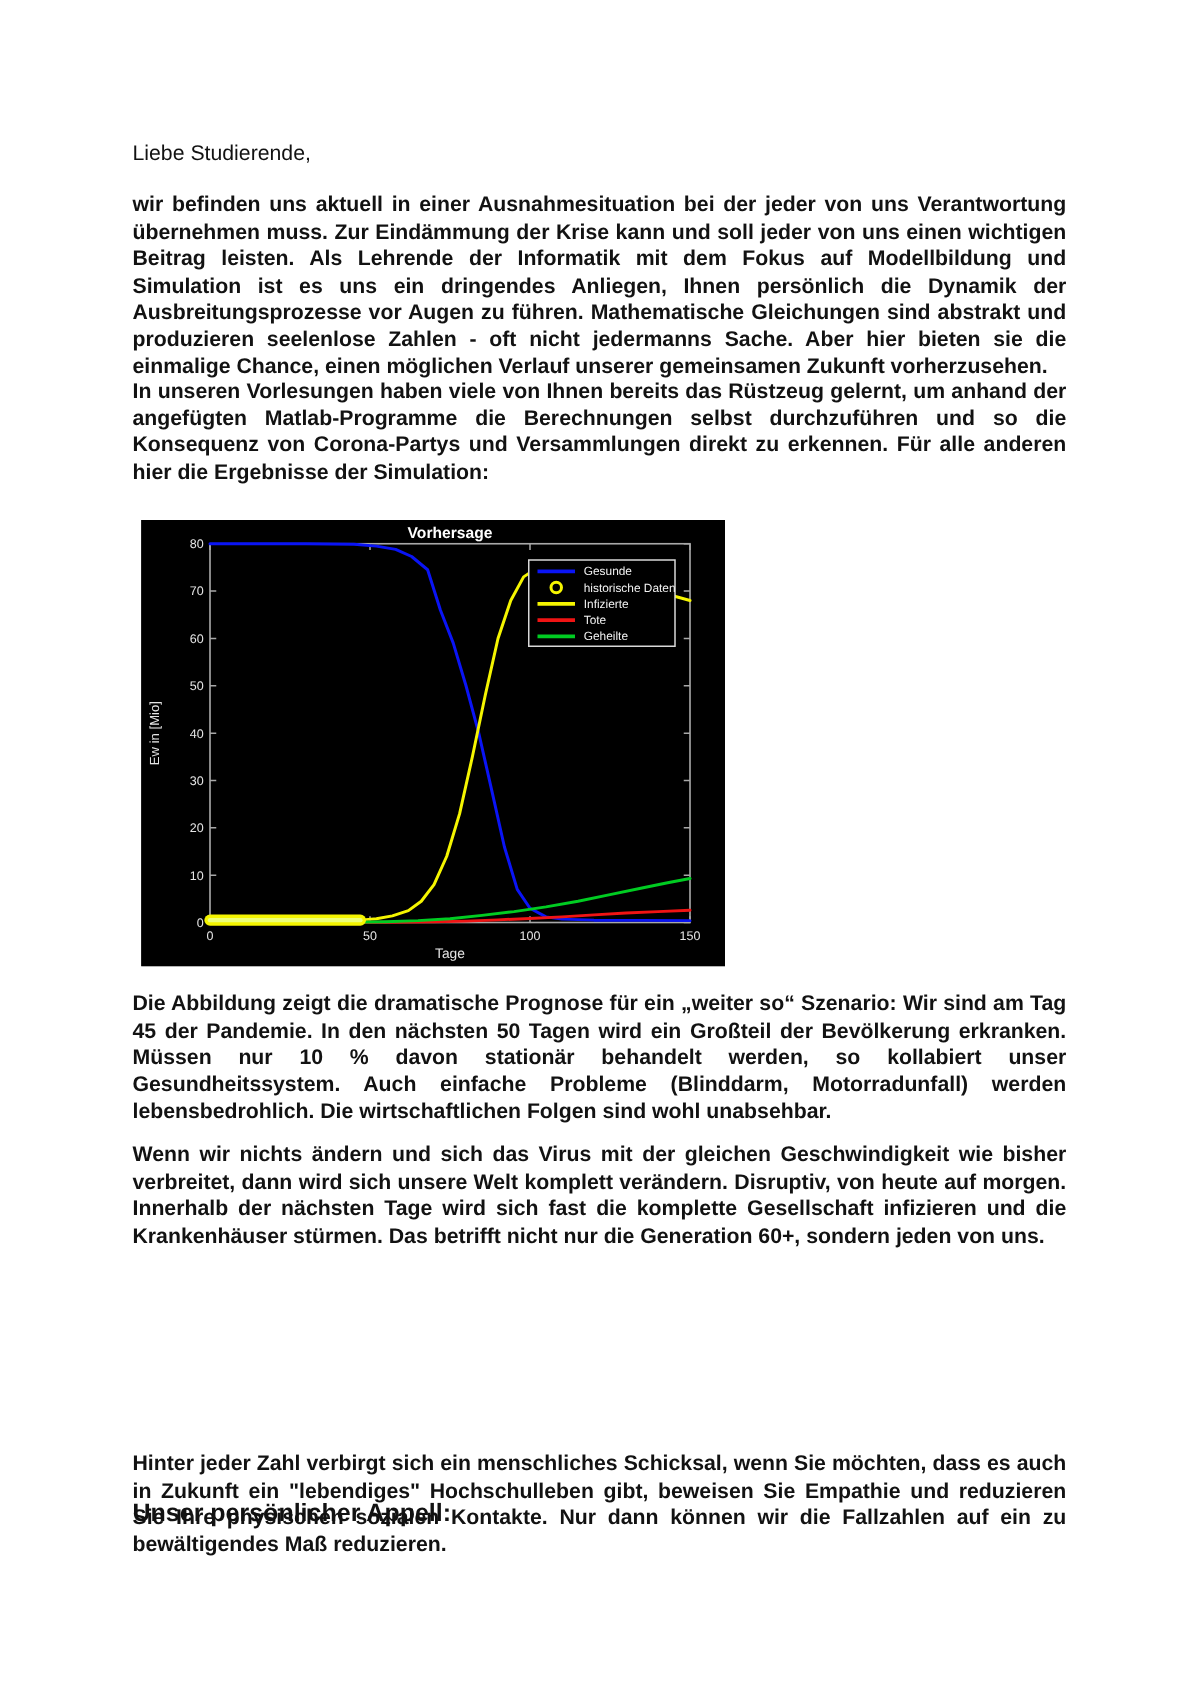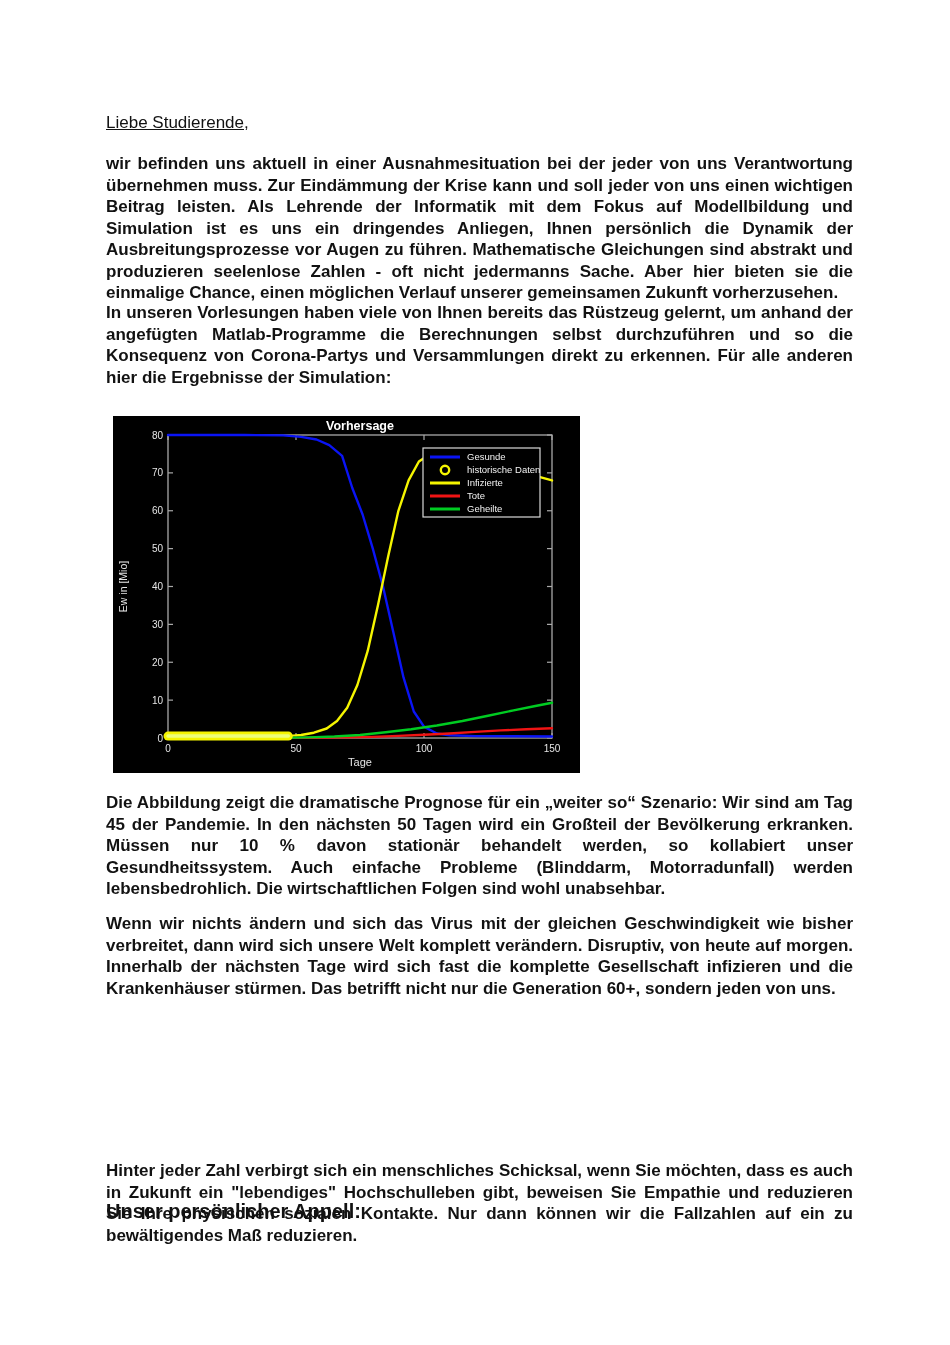--- a/index.html
+++ b/index.html
@@ -12,21 +12,21 @@
     overflow:hidden;
   }
   .block{
     position:absolute;
     left:106px;
     width:747px;
     font-size:17px;
     line-height:21.5px;
   }
   .just{ text-align:justify; margin:0;font-weight:bold; }
-  .greeting{ font-size:17px;text-decoration:underline; }
+  .greeting{ font-size:17px; }
   .h{ font-weight:bold; margin:0; }
   .appeal{
     font-weight:bold;
     font-size:20px;
     line-height:29px;
   }
   .chart{
     position:absolute;
     left:113px; top:416px;
     width:467px; height:357px;

